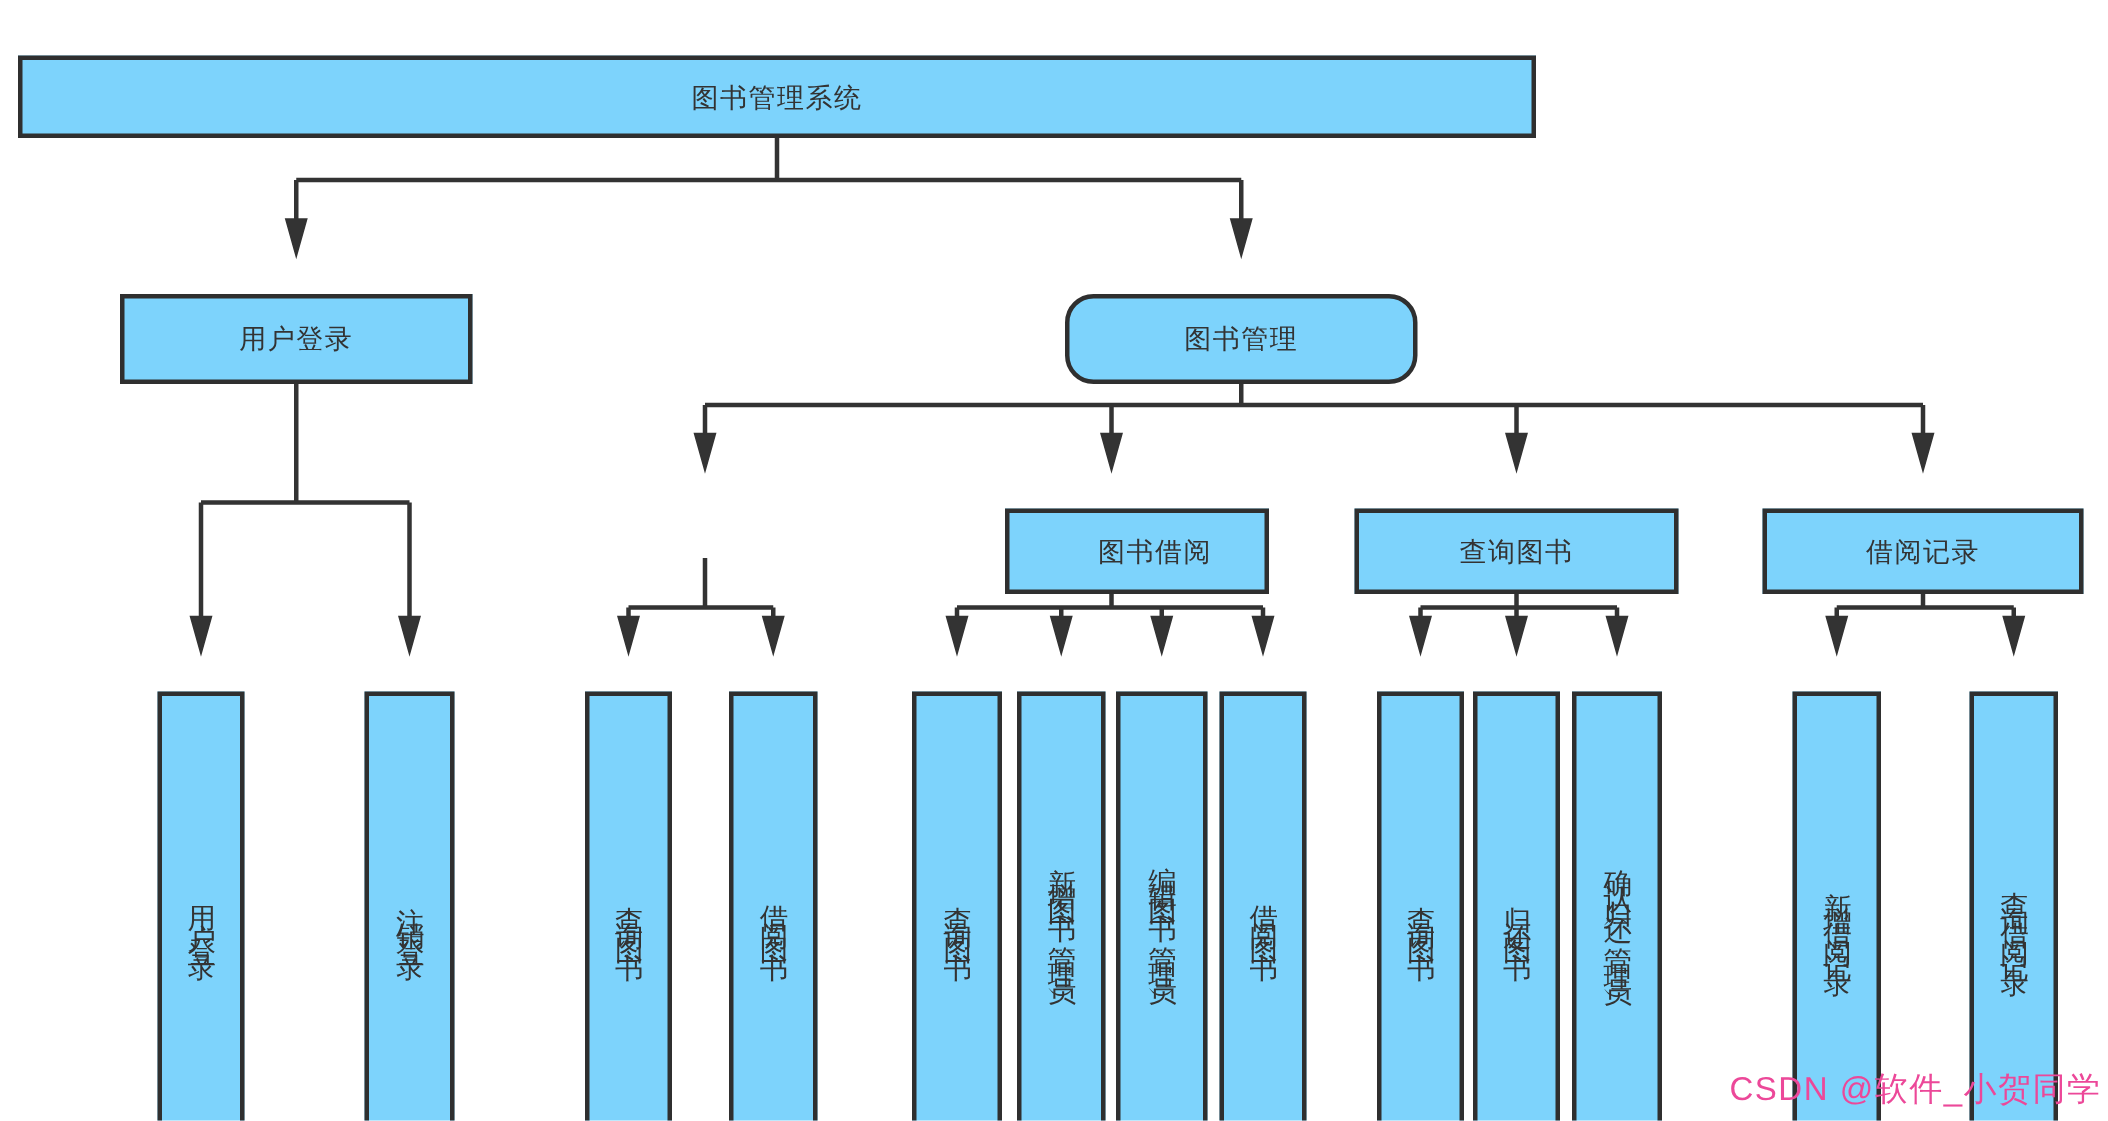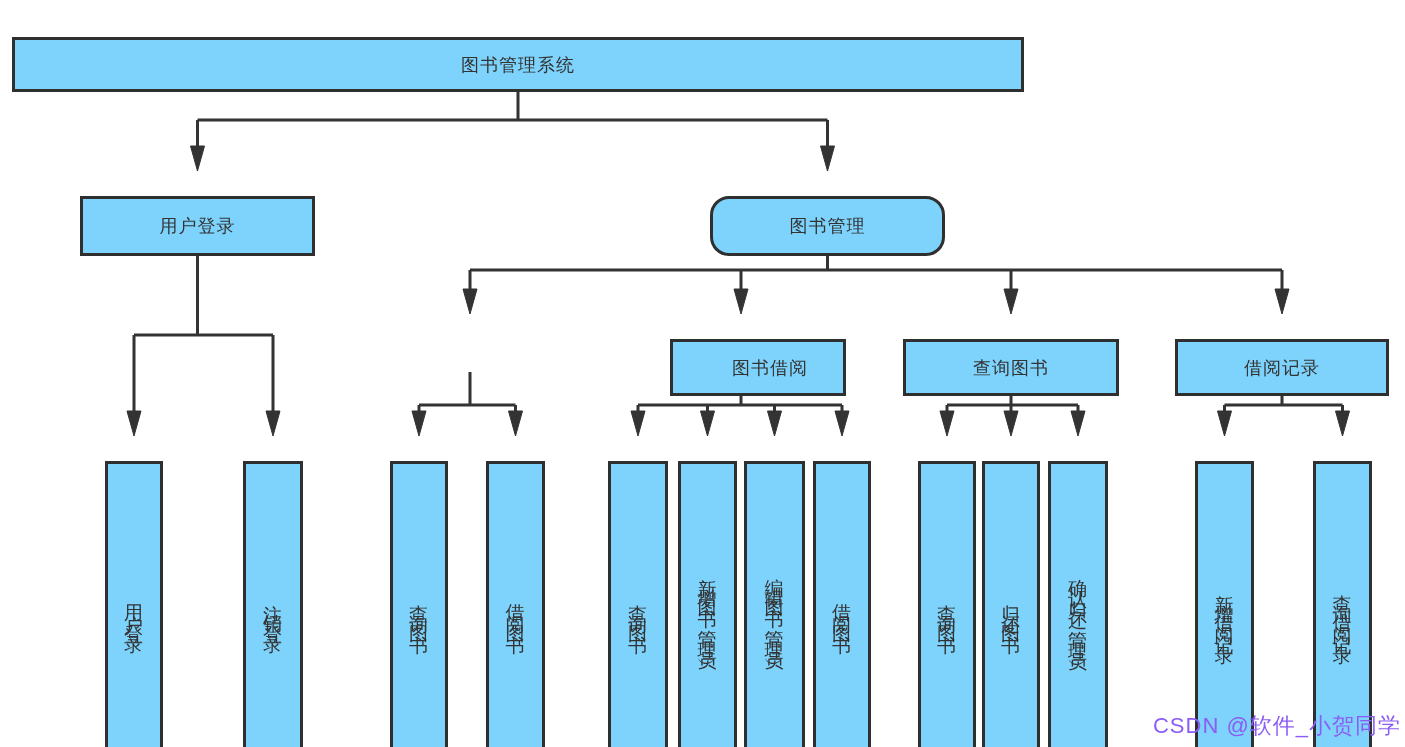--- a/index.html
+++ b/index.html
@@ -46,21 +46,21 @@
     font-size: 19px;
     letter-spacing: 0.55em;
     line-height: 1;
     white-space: nowrap;
   }
   #watermark {
     position: absolute;
     right: 4px;
     bottom: 6px;
     font-size: 22px;
-    color: #8b5cf6;
+    color: #ec4899;
     letter-spacing: 1px;
     z-index: 3;
     white-space: nowrap;
   }
 </style>
 </head>
 <body>
 
 <div id="canvas">
 

